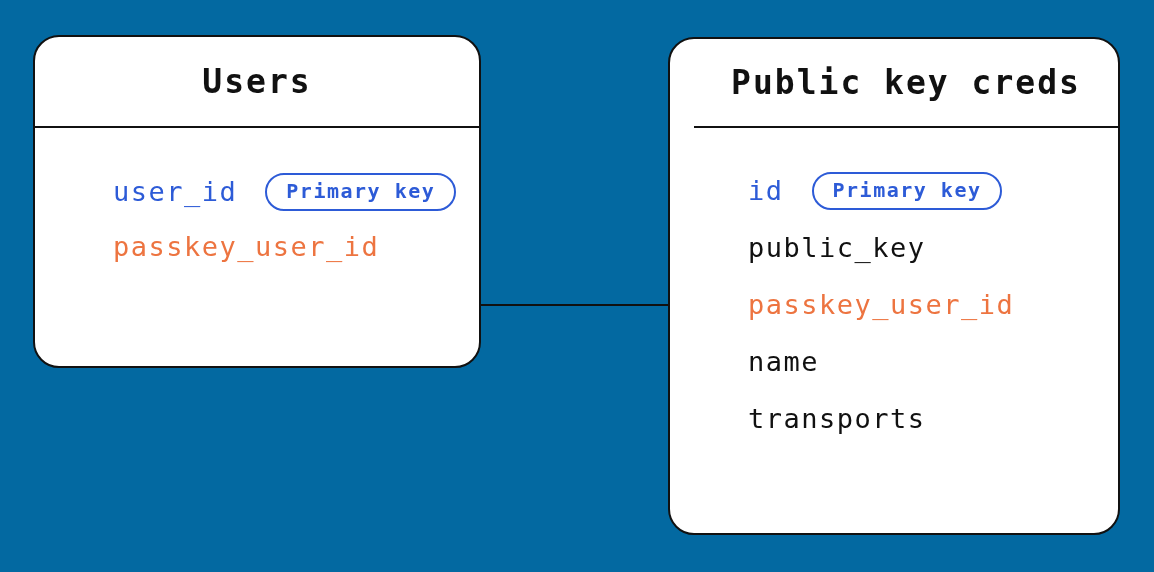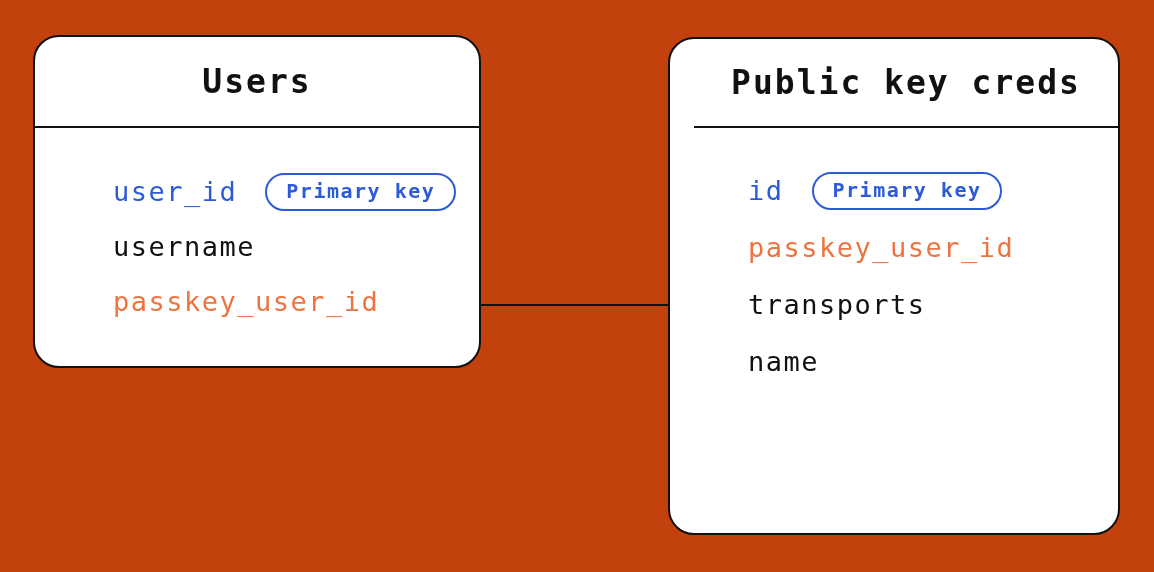--- a/index.html
+++ b/index.html
@@ -4,21 +4,21 @@
 <style>
   html, body {
     margin: 0;
     padding: 0;
     background: #ffffff;
   }
   #canvas {
     position: relative;
     width: 1154px;
     height: 572px;
-    background: #c2410c;
+    background: #0369a1;
     overflow: hidden;
     font-family: "DejaVu Sans Mono", "Liberation Mono", monospace;
   }
   .table-card {
     position: absolute;
     box-sizing: border-box;
     background: #ffffff;
     border: 2px solid #111111;
     border-radius: 26px;
   }
@@ -88,44 +88,44 @@
   <div class="table-card t0">
     <div class="table-header">
       <span>Users</span>
     </div>
     <div class="table-body">
         <div class="field-row">
           <span class="field-name" style="color: rgb(45, 91, 215);">user_id</span>
           <span class="badge" style="color: rgb(45, 91, 215); border-color: rgb(45, 91, 215);">Primary key</span>
         </div>
         <div class="field-row">
-          <span class="field-name" style="color: rgb(17, 17, 17);">username</span>
-        </div>
-        <div class="field-row">
           <span class="field-name" style="color: rgb(237, 116, 64);">passkey_user_id</span>
         </div>
       </div>
   </div>
 
   <div class="table-card t1">
     <div class="table-header">
       <span>Public key creds</span>
     </div>
     <div class="table-body">
         <div class="field-row">
           <span class="field-name" style="color: rgb(45, 91, 215);">id</span>
           <span class="badge" style="color: rgb(45, 91, 215); border-color: rgb(45, 91, 215);">Primary key</span>
         </div>
         <div class="field-row">
+          <span class="field-name" style="color: rgb(17, 17, 17);">public_key</span>
+        </div>
+        <div class="field-row">
           <span class="field-name" style="color: rgb(237, 116, 64);">passkey_user_id</span>
         </div>
         <div class="field-row">
-          <span class="field-name" style="color: rgb(17, 17, 17);">transports</span>
+          <span class="field-name" style="color: rgb(17, 17, 17);">name</span>
         </div>
         <div class="field-row">
-          <span class="field-name" style="color: rgb(17, 17, 17);">name</span>
+          <span class="field-name" style="color: rgb(17, 17, 17);">transports</span>
         </div>
       </div>
   </div>
 
   <div class="connector"></div>
 
 </div>
 
 </body></html>

